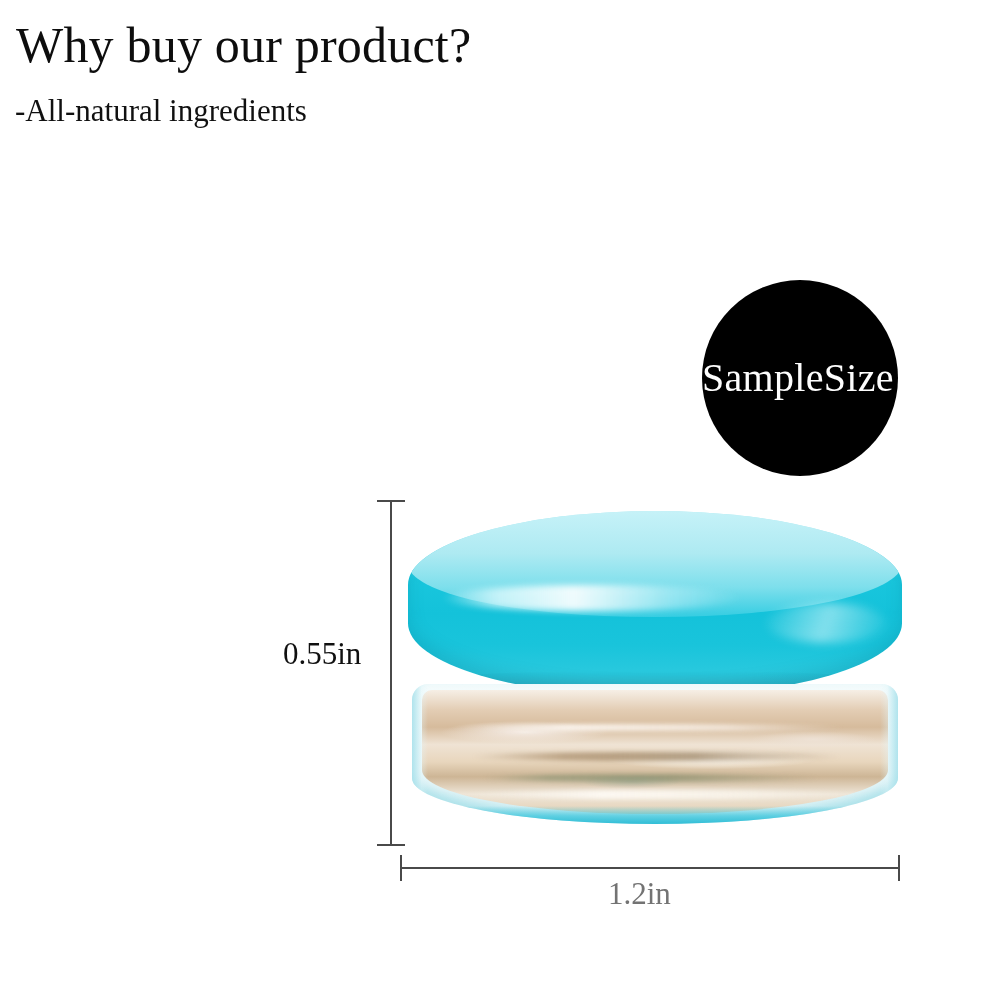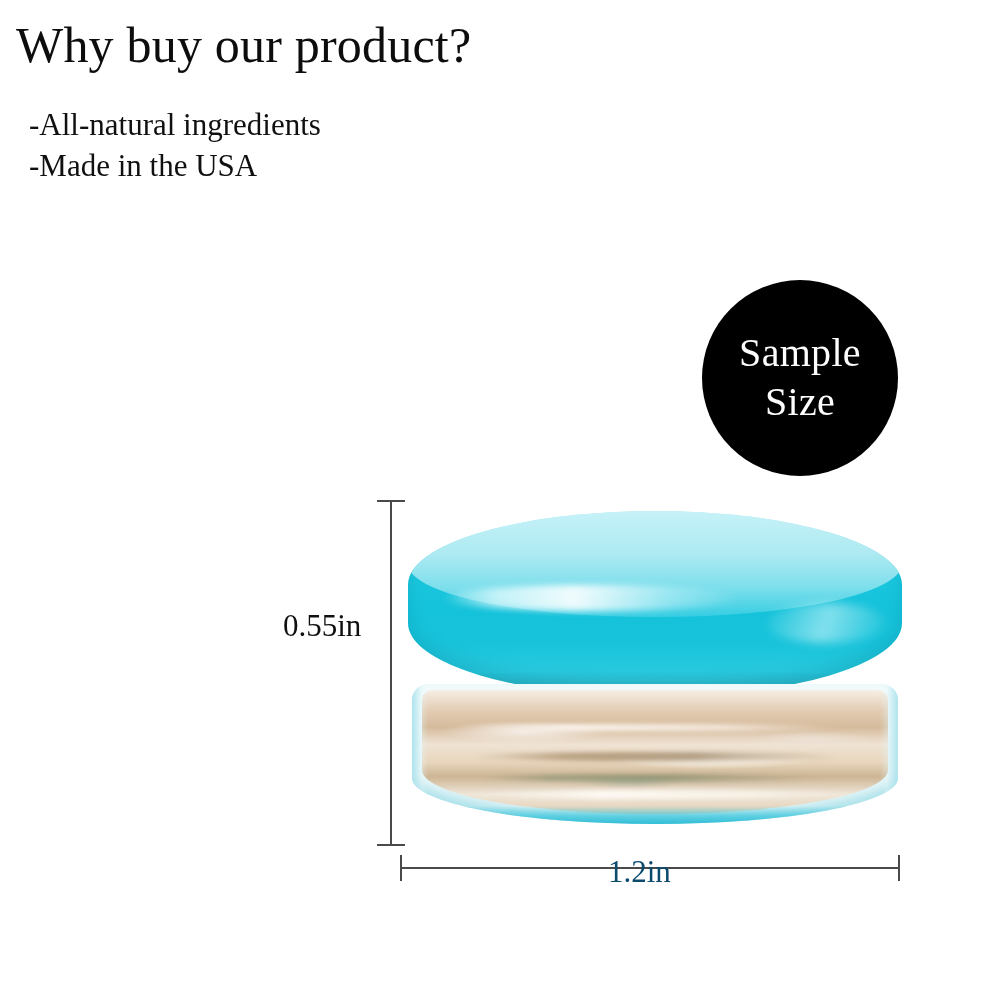--- a/index.html
+++ b/index.html
@@ -41,40 +41,39 @@
 
   
   .bullets {
     position: absolute;
     left: 15px;
     font-size: 31px;
     line-height: 1.33;
     color: #101010;
     white-space: nowrap;
   }
-  .bullets-primary { top: 104px; margin-left: 14px; }
+  .bullets-primary { top: 90px; }
   .bullets-secondary { top: 286px; }
   .bullet-line {
     display: block;
     white-space: nowrap;
   }
 
   
   .badge {
     position: absolute;
     left: 702px;
     top: 280px;
     width: 196px;
     height: 196px;
     border-radius: 50%;
     background: #000000;
     display: flex;
-    flex-direction: column;
     align-items: center;
-    justify-content: center;
+    justify-content: flex-start;
     color: #ffffff;
   }
   .badge-line {
     font-size: 40px;
     line-height: 1.22;
     letter-spacing: 0.3px;
     color: #fdfdfd;
   }
 
   
@@ -252,21 +251,21 @@
     width: 28px;
     height: 2px;
     background: #4a4a4a;
   }
   .dim-v-cap-top { top: 500px; }
   .dim-v-cap-bottom { top: 844px; }
 
   .dim-v-label {
     position: absolute;
     left: 283px;
-    top: 608px;
+    top: 636px;
     font-size: 31px;
     color: #101010;
     white-space: nowrap;
   }
 
   .dim-h-line {
     position: absolute;
     left: 400px;
     top: 867px;
     width: 500px;
@@ -280,36 +279,35 @@
     width: 2px;
     height: 26px;
     background: #4a4a4a;
   }
   .dim-h-cap-left { left: 400px; }
   .dim-h-cap-right { left: 898px; }
 
   .dim-h-label {
     position: absolute;
     left: 608px;
-    top: 854px;
+    top: 876px;
     font-size: 31px;
-    color: #0c4a6e;
+    color: #737373;
     white-space: nowrap;
   }
 </style>
 </head>
 <body>
 
 <div class="stage">
 
   <div class="headline">Why buy our product?</div>
 
   <div class="bullets bullets-primary">
     <span class="bullet-line">-All-natural ingredients</span>
-    <span class="bullet-line">-Made in the USA</span>
   </div>
 
 
   <div class="badge">
     <span class="badge-line">Sample</span>
     <span class="badge-line">Size</span>
   </div>
 
   <div class="jar">
 

